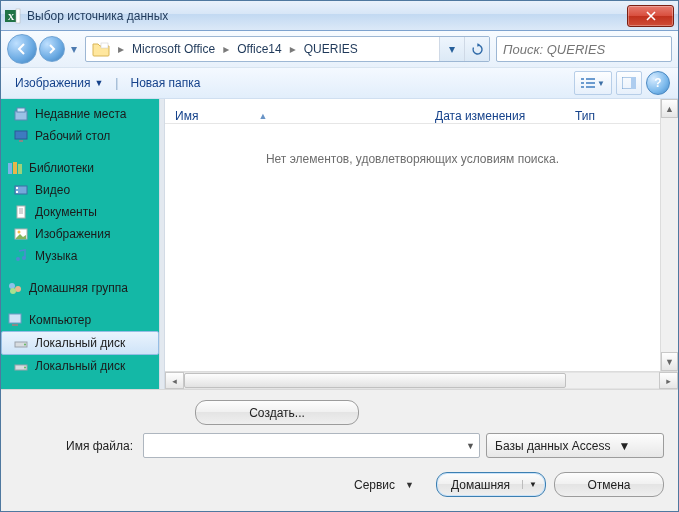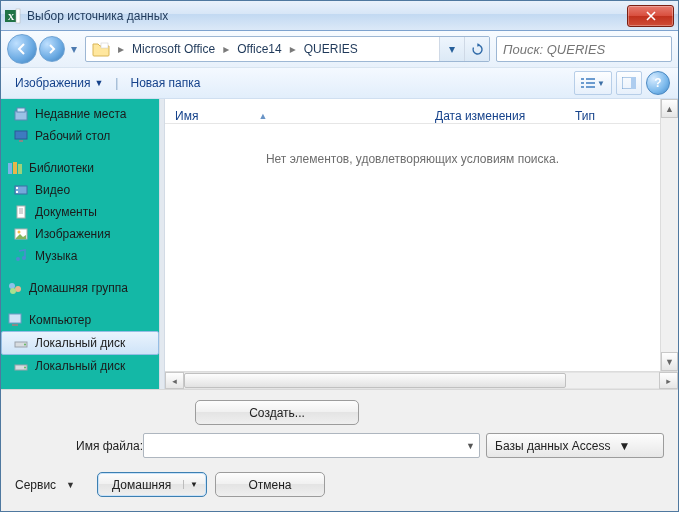--- a/index.html
+++ b/index.html
@@ -41,26 +41,26 @@
 .col-headers .col.name{width:240px;display:flex;align-items:center;gap:60px}
 .col-headers .col.date{width:120px}
 .sort-arrow{color:#6994c6;font-size:9px}
 .empty-area{flex:1;display:flex;align-items:flex-start;justify-content:center;padding-top:28px;color:#6d6d6d}
 .h-scroll{height:17px;background:#f0f0f0;border-top:1px solid #dcdcdc;display:flex;align-items:center}
 .h-scroll .arrow{width:17px;height:15px;background:linear-gradient(to bottom,#fefefe,#e6e6e6);border:1px solid #c8c8c8;display:flex;align-items:center;justify-content:center;color:#666;font-size:9px}
 .h-scroll .track{flex:1;height:15px;background:#f0f0f0;border-top:1px solid #e4e4e4;border-bottom:1px solid #e4e4e4;position:relative}
 .h-scroll .thumb{position:absolute;left:0;top:0;height:13px;width:80%;background:linear-gradient(to bottom,#fdfdfd,#e2e2e2);border:1px solid #c0c0c0;border-radius:2px}
 .bottom{background:#f0f0f0;border-top:1px solid #d8d8d8;padding:10px 14px 14px 14px}
 .row{display:flex;align-items:center;margin-top:8px}
-.btn{height:23px;border:1px solid #9c9c9c;border-radius:5px;background:linear-gradient(to bottom,#fdfdfd 0%,#f0f0f0 49%,#e4e4e4 50%,#efefef 100%);padding:0 16px;display:flex;align-items:center;justify-content:center;color:#222;gap:6px;font-size:12px}
+.btn{height:23px;border:1px solid #9c9c9c;border-radius:11px;background:linear-gradient(to bottom,#fdfdfd 0%,#f0f0f0 49%,#e4e4e4 50%,#efefef 100%);padding:0 16px;display:flex;align-items:center;justify-content:center;color:#222;gap:6px;font-size:12px}
 .btn.primary{border-color:#3c7fb1;box-shadow:0 0 0 1px #c8e2f9 inset}
 .combo{height:23px;border:1px solid #aeb6bf;border-radius:2px;background:#fff;display:flex;align-items:center;padding:0 4px 0 8px;gap:6px;color:#222}
 .combo .cb-arrow{color:#555;font-size:9px;margin-left:auto}
 .filetype{height:23px;border:1px solid #9c9c9c;border-radius:3px;background:linear-gradient(to bottom,#fdfdfd,#e7e7e7);display:flex;align-items:center;padding:0 8px;gap:8px;color:#222}
-.label{color:#222;white-space:nowrap}
+.label{color:#222;margin-right:10px;white-space:nowrap}
 svg{display:block}
 .v-scroll{width:17px;background:#f0f0f0;border-left:1px solid #dcdcdc;display:flex;flex-direction:column}
 .v-scroll .arrow{height:17px;background:linear-gradient(to bottom,#fefefe,#e6e6e6);border:1px solid #c8c8c8;display:flex;align-items:center;justify-content:center;color:#666;font-size:9px}
 .v-scroll .track{flex:1;background:#f0f0f0}
 </style>
 </head>
 <body>
 
 <div class="dialog">
 
@@ -311,21 +311,21 @@
       <div class="combo" style="flex:1">
         <span></span>
         <span class="cb-arrow">▼</span>
       </div>
       <div style="width:6px"></div>
       <div class="filetype" style="width:160px">
         <span>Базы данных Access</span>
         <span class="cb-arrow">▼</span>
       </div>
     </div>
-    <div class="row" style="gap:8px;margin-top:14px">
+    <div class="row" style="justify-content:flex-end;gap:8px;margin-top:14px">
       <span class="label" style="margin-right:2px">Сервис</span>
       <span style="font-size:9px;color:#333;margin-right:14px">▼</span>
       <div class="btn primary" style="width:86px;justify-content:space-between;padding:0 8px 0 14px">
         <span>Домашняя</span>
         <span style="border-left:1px solid #bcbcbc;padding-left:6px;font-size:8px">▼</span>
       </div>
       <div class="btn" style="width:76px">Отмена</div>
     </div>
   </div>
 

